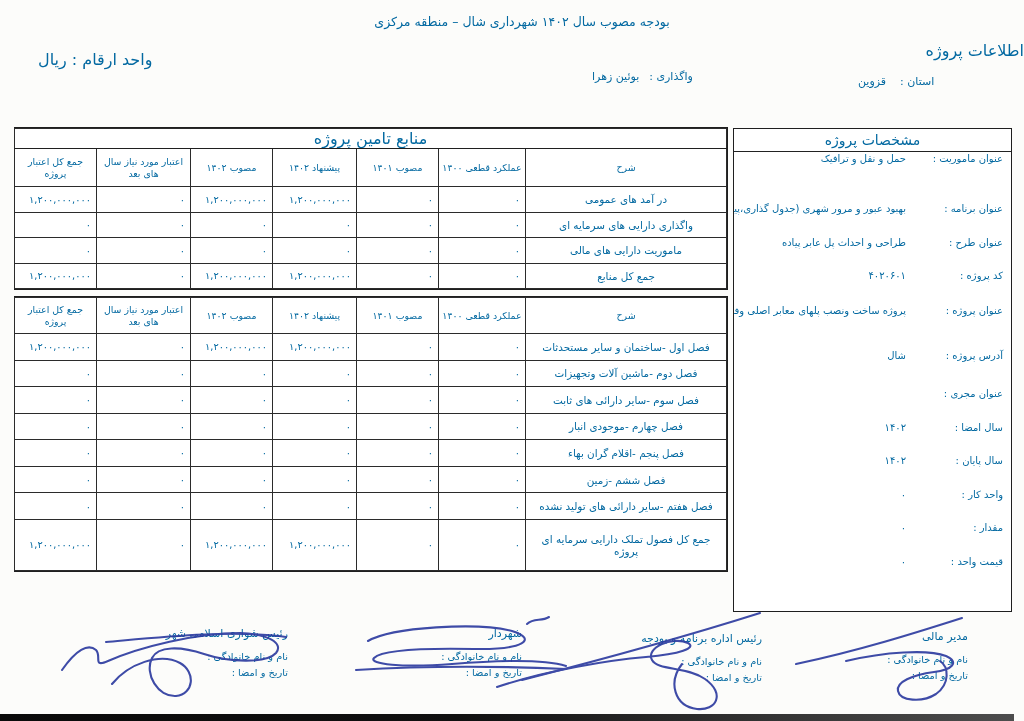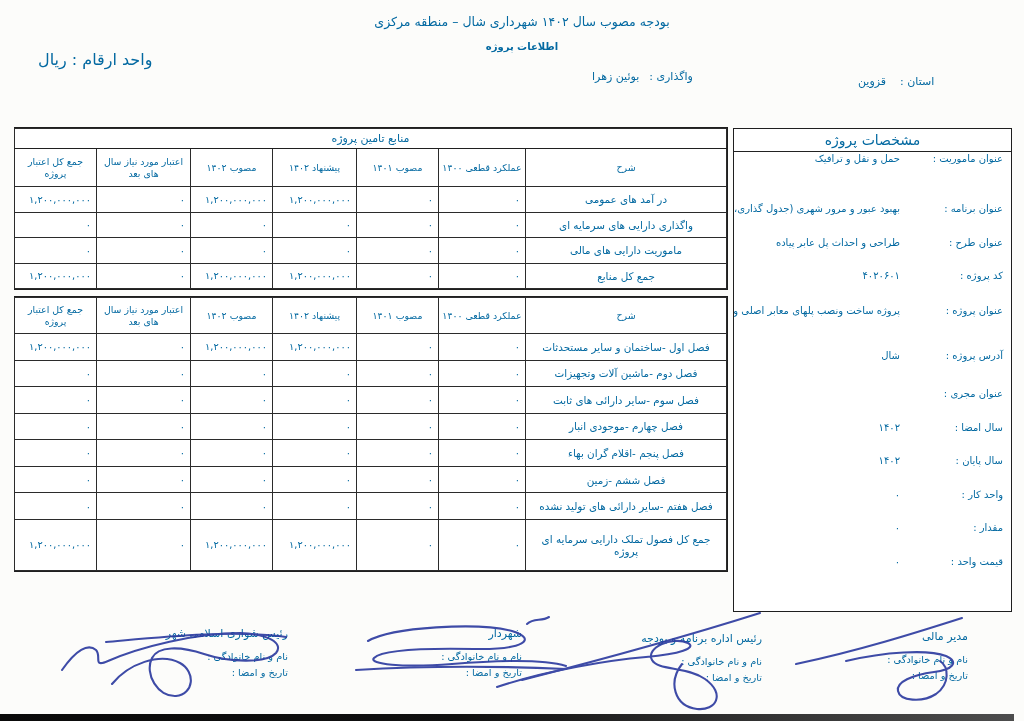--- a/index.html
+++ b/index.html
@@ -3,42 +3,42 @@
 <meta charset="utf-8">
 <style>
   html,body{margin:0;padding:0;background:#d9d9d9;}
   .page{
     position:relative;width:1024px;height:721px;margin:0 auto;
     background:#fcfcfa;overflow:hidden;color:#0369a1;
     font-family:"DejaVu Sans",sans-serif;
   }
   
   .header-title{position:absolute;top:14px;left:20px;width:1004px;text-align:center;font-size:12.5px;direction:rtl;}
-  .header-subtitle{position:absolute;top:41px;left:20px;width:1004px;text-align:center;font-size:10px;direction:rtl;font-weight:bold;}
+  .header-subtitle{position:absolute;top:41px;left:20px;width:1004px;font-size:16px;direction:rtl;}
   .unit-note{position:absolute;top:50px;left:38px;font-size:16px;direction:rtl;}
   .loc{position:absolute;display:flex;direction:rtl;font-size:11px;gap:14px;white-space:nowrap;}
   .loc-province{top:75px;left:858px;}
   .loc-county{top:70px;left:592px;gap:10px;}
   
   .budget-table{position:absolute;left:14px;width:712px;border:1.6px solid #1f1f1f;direction:rtl;background:#fff;}
   #table-0{top:127px;height:161px;}
   #table-1{top:296px;height:274px;}
   .budget-table table{width:100%;height:100%;border-collapse:collapse;table-layout:fixed;}
   .budget-table td,.budget-table th{border:1px solid #2b2b2b;overflow:hidden;padding:0;}
-  .budget-table .t-title td{font-size:11px;text-align:center;border-bottom:1.3px solid #1f1f1f;}
+  .budget-table .t-title td{font-size:16px;text-align:center;border-bottom:1.3px solid #1f1f1f;}
   .budget-table th{font-size:9.4px;font-weight:normal;text-align:center;padding:1px 2px;line-height:1.25;}
   .budget-table td.desc{font-size:10.4px;text-align:center;padding:0 4px;}
   .budget-table td.num{font-size:9.8px;text-align:right;direction:ltr;padding:0 5px;white-space:nowrap;}
   
   .panel{position:absolute;left:733px;top:128px;width:277px;height:482px;border:1.6px solid #1f1f1f;
          direction:rtl;overflow:hidden;background:#fff;}
   .panel-title{height:22px;line-height:22px;text-align:center;font-size:14px;border-bottom:1.2px solid #222;}
   .panel-row{position:absolute;right:0;left:0;display:flex;direction:rtl;padding-right:8px;font-size:10px;white-space:nowrap;}
   .panel-row .lbl{flex:0 0 95px;width:95px;}
-  .panel-row .val{margin-right:8px;text-align:center;}
+  .panel-row .val{margin-right:2px;text-align:center;}
   
   .sig-block{position:absolute;direction:rtl;text-align:right;}
   .sig-role{font-size:11px;margin-bottom:11px;}
   .sig-name{font-size:9.8px;margin-bottom:5px;}
   .sig-date{font-size:9.8px;}
   .ink{position:absolute;left:0;top:0;pointer-events:none;}
   
   .scan-edge{position:absolute;left:0;bottom:0;width:1014px;height:7px;
     background:linear-gradient(to right,#0a0a0a 0%,#101010 45%,#242424 62%,#3a3a3a 82%,#4d4d4d 100%);}
 </style>

